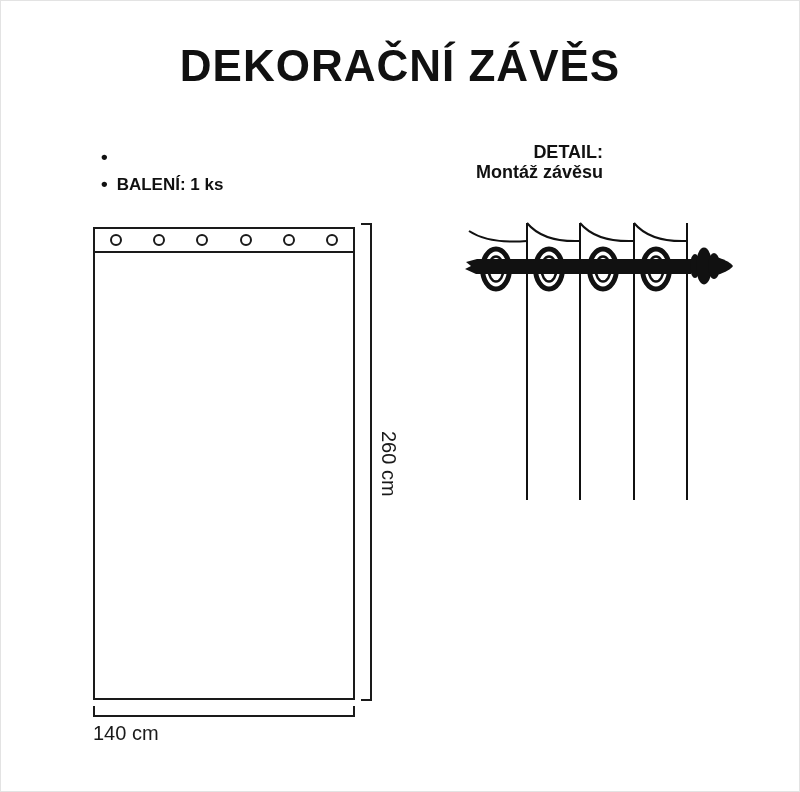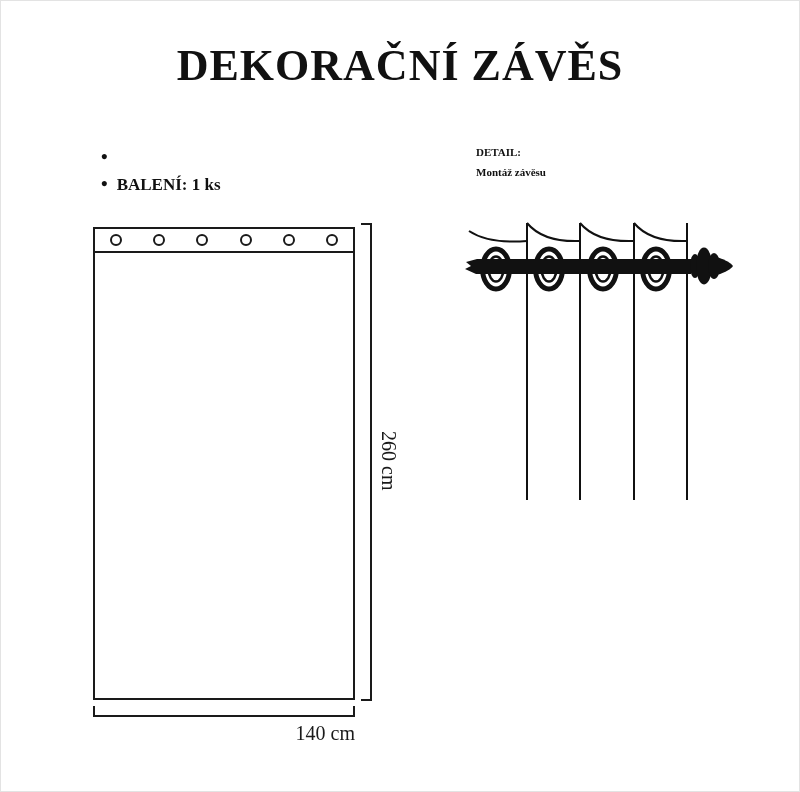--- a/index.html
+++ b/index.html
@@ -3,21 +3,21 @@
 <meta charset="utf-8">
 <style>
   html, body { margin: 0; padding: 0; background: #fff; }
   .page {
     position: relative;
     width: 800px;
     height: 792px;
     background: #ffffff;
     border: 1px solid #e3e3e3;
     box-sizing: border-box;
-    font-family: Liberation Serif, serif;
+    font-family: Liberation Sans, sans-serif;
     color: #111111;
     overflow: hidden;
   }
   .title {
     position: absolute;
     left: 0; right: 0; top: 40px;
     text-align: center;
     font-size: 44px;
     font-weight: 700;
     letter-spacing: 1px;
@@ -31,21 +31,21 @@
     align-items: baseline;
     font-size: 17px;
     font-weight: 700;
     line-height: 27px;
     white-space: nowrap;
   }
   .bullet { font-size: 19px; margin-right: 9px; }
   
   .detail-head {
     position: absolute; left: 475px; top: 141px;
-    font-size: 11px; font-weight: 700; line-height: 20px;
+    font-size: 18px; font-weight: 700; line-height: 20px; text-align: right;
   }
   
   .curtain {
     position: absolute;
     left: 92px; top: 226px;
     width: 262px; height: 473px;
     border: 2px solid #1a1a1a;
     box-sizing: border-box;
     background: #fff;
   }
@@ -72,21 +72,21 @@
     position: absolute;
     font-size: 20px;
     font-weight: 400;
     color: #1a1a1a;
     white-space: nowrap;
   }
   .dim-label-vertical {
     writing-mode: vertical-rl;
   }
   .dim-label-horizontal {
-    left: 92px; width: 262px; text-align: right;
+    left: 92px; width: 262px; text-align: left;
   }
   
   .detail-svg { position: absolute; left: 450px; top: 208px; }
 </style>
 </head>
 <body>
 
 <div class="page">
 
   <h1 class="title">DEKORAČNÍ ZÁVĚS</h1>

